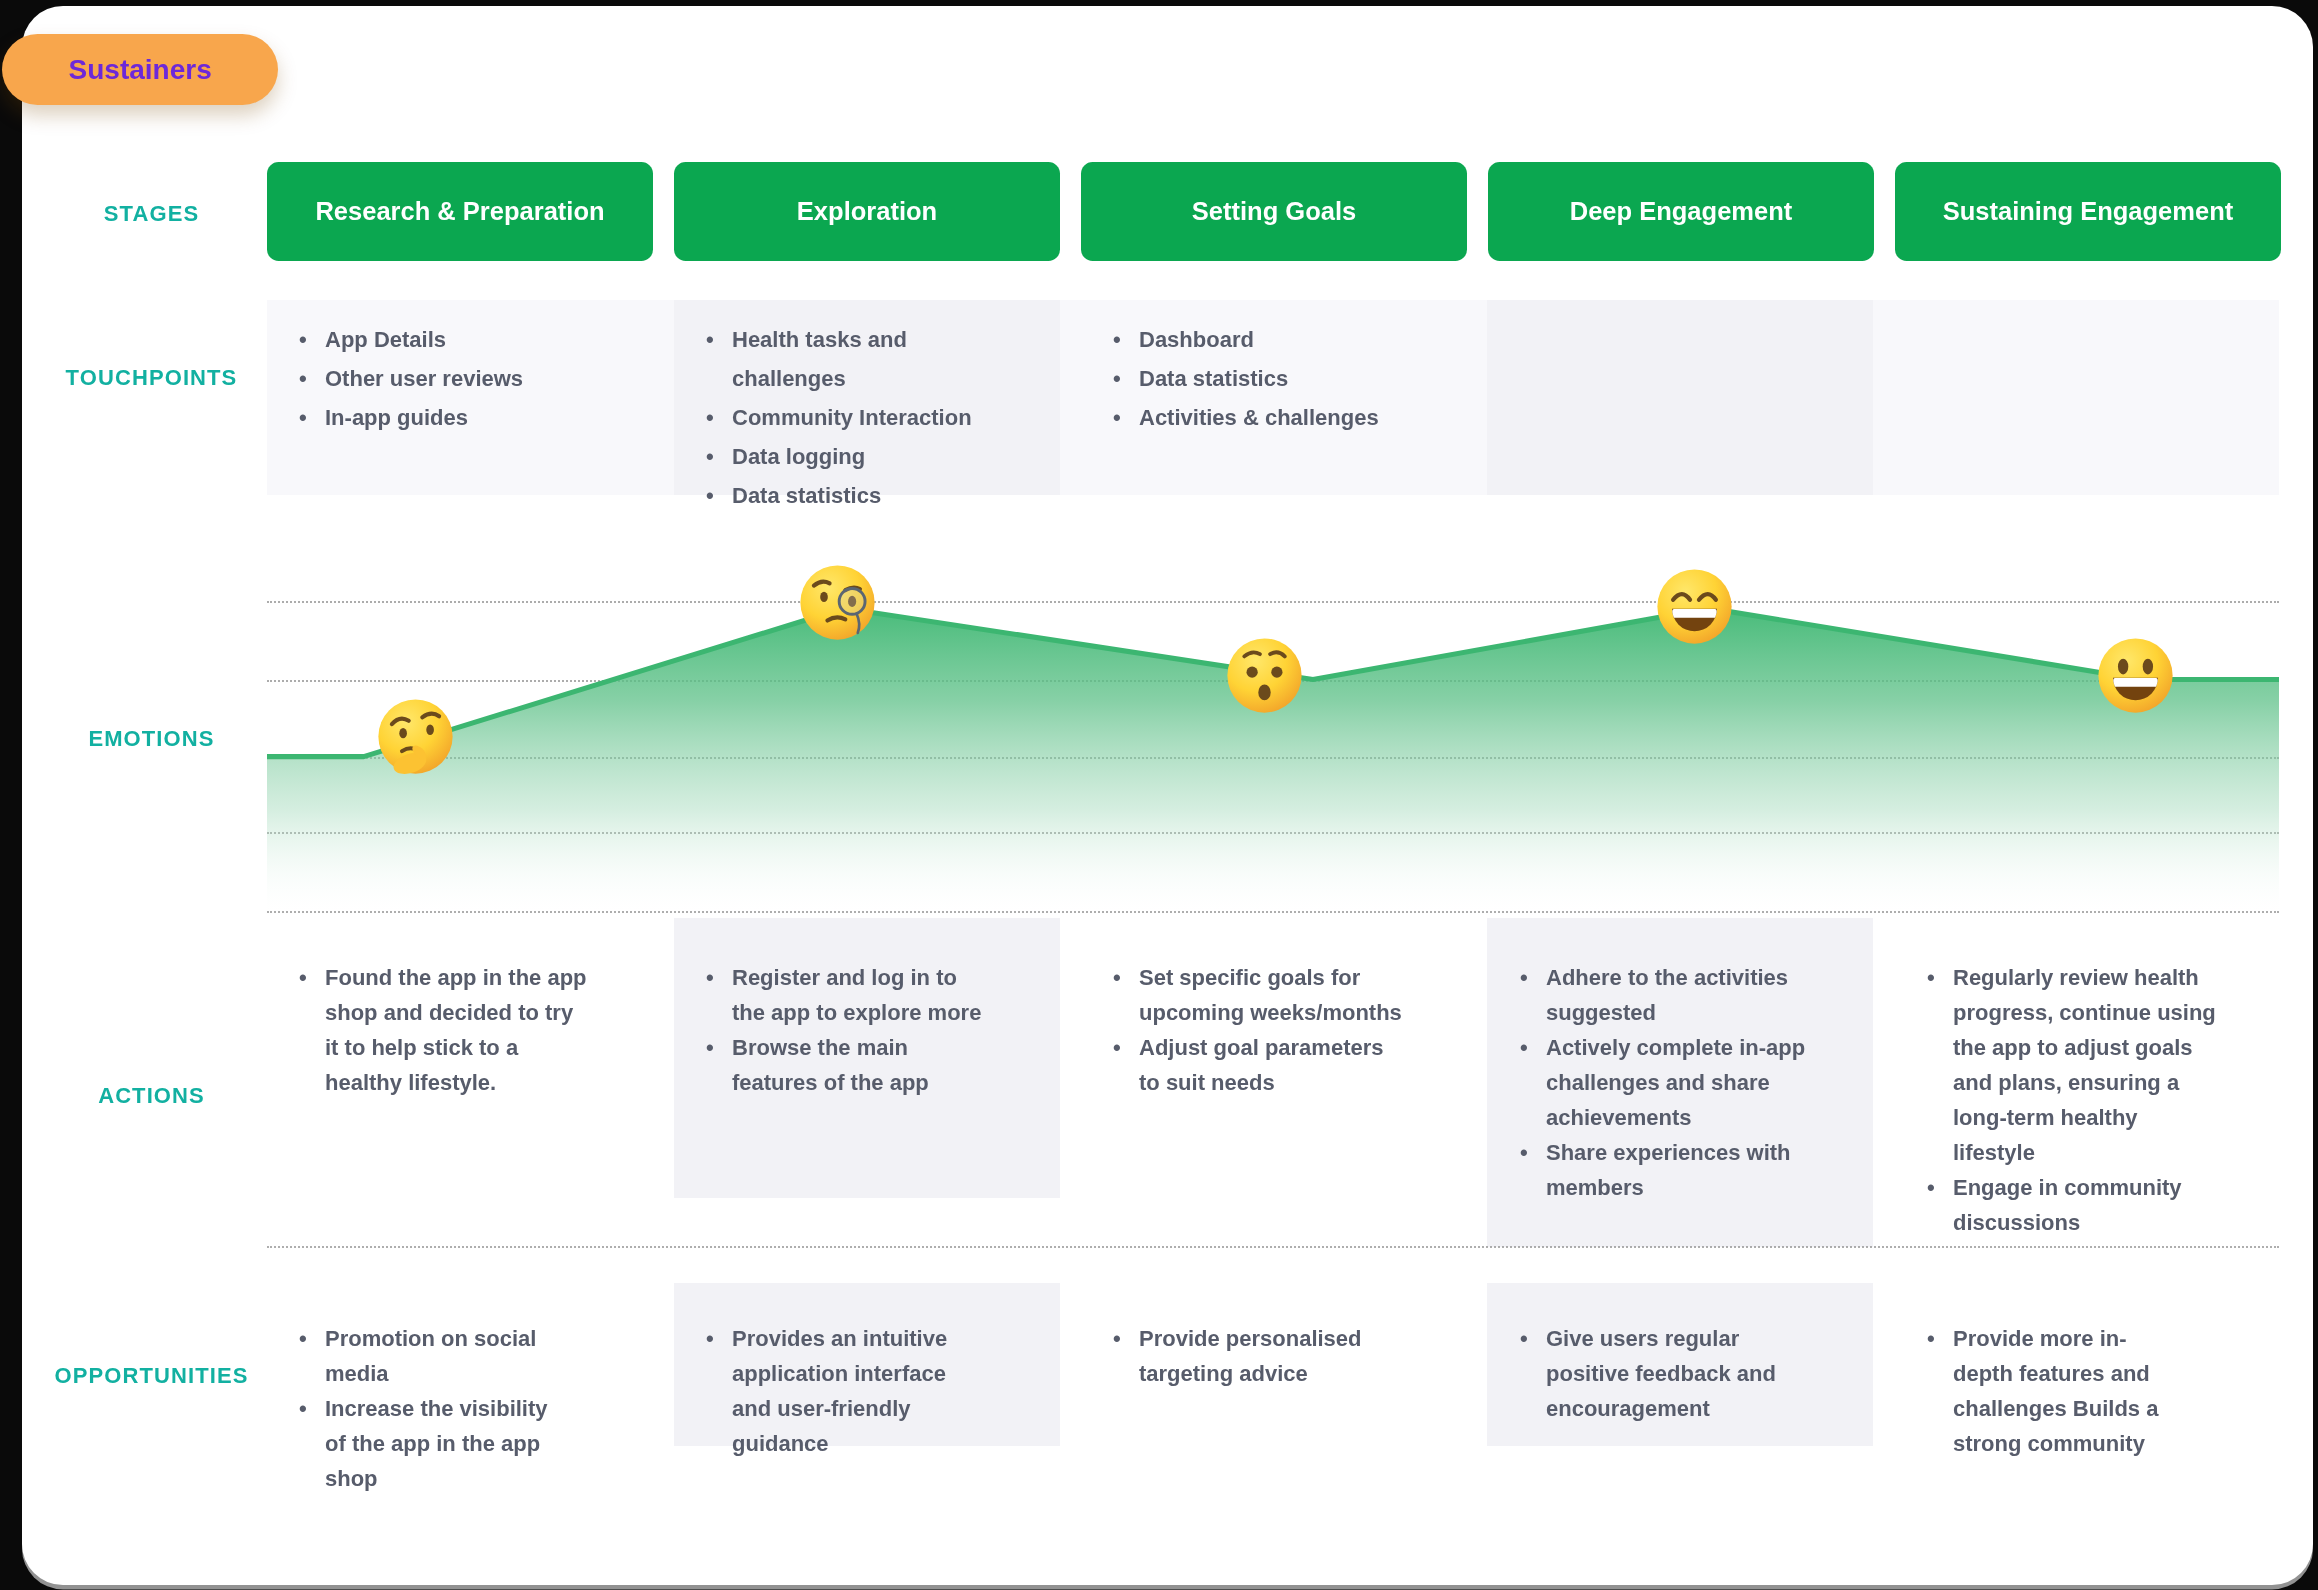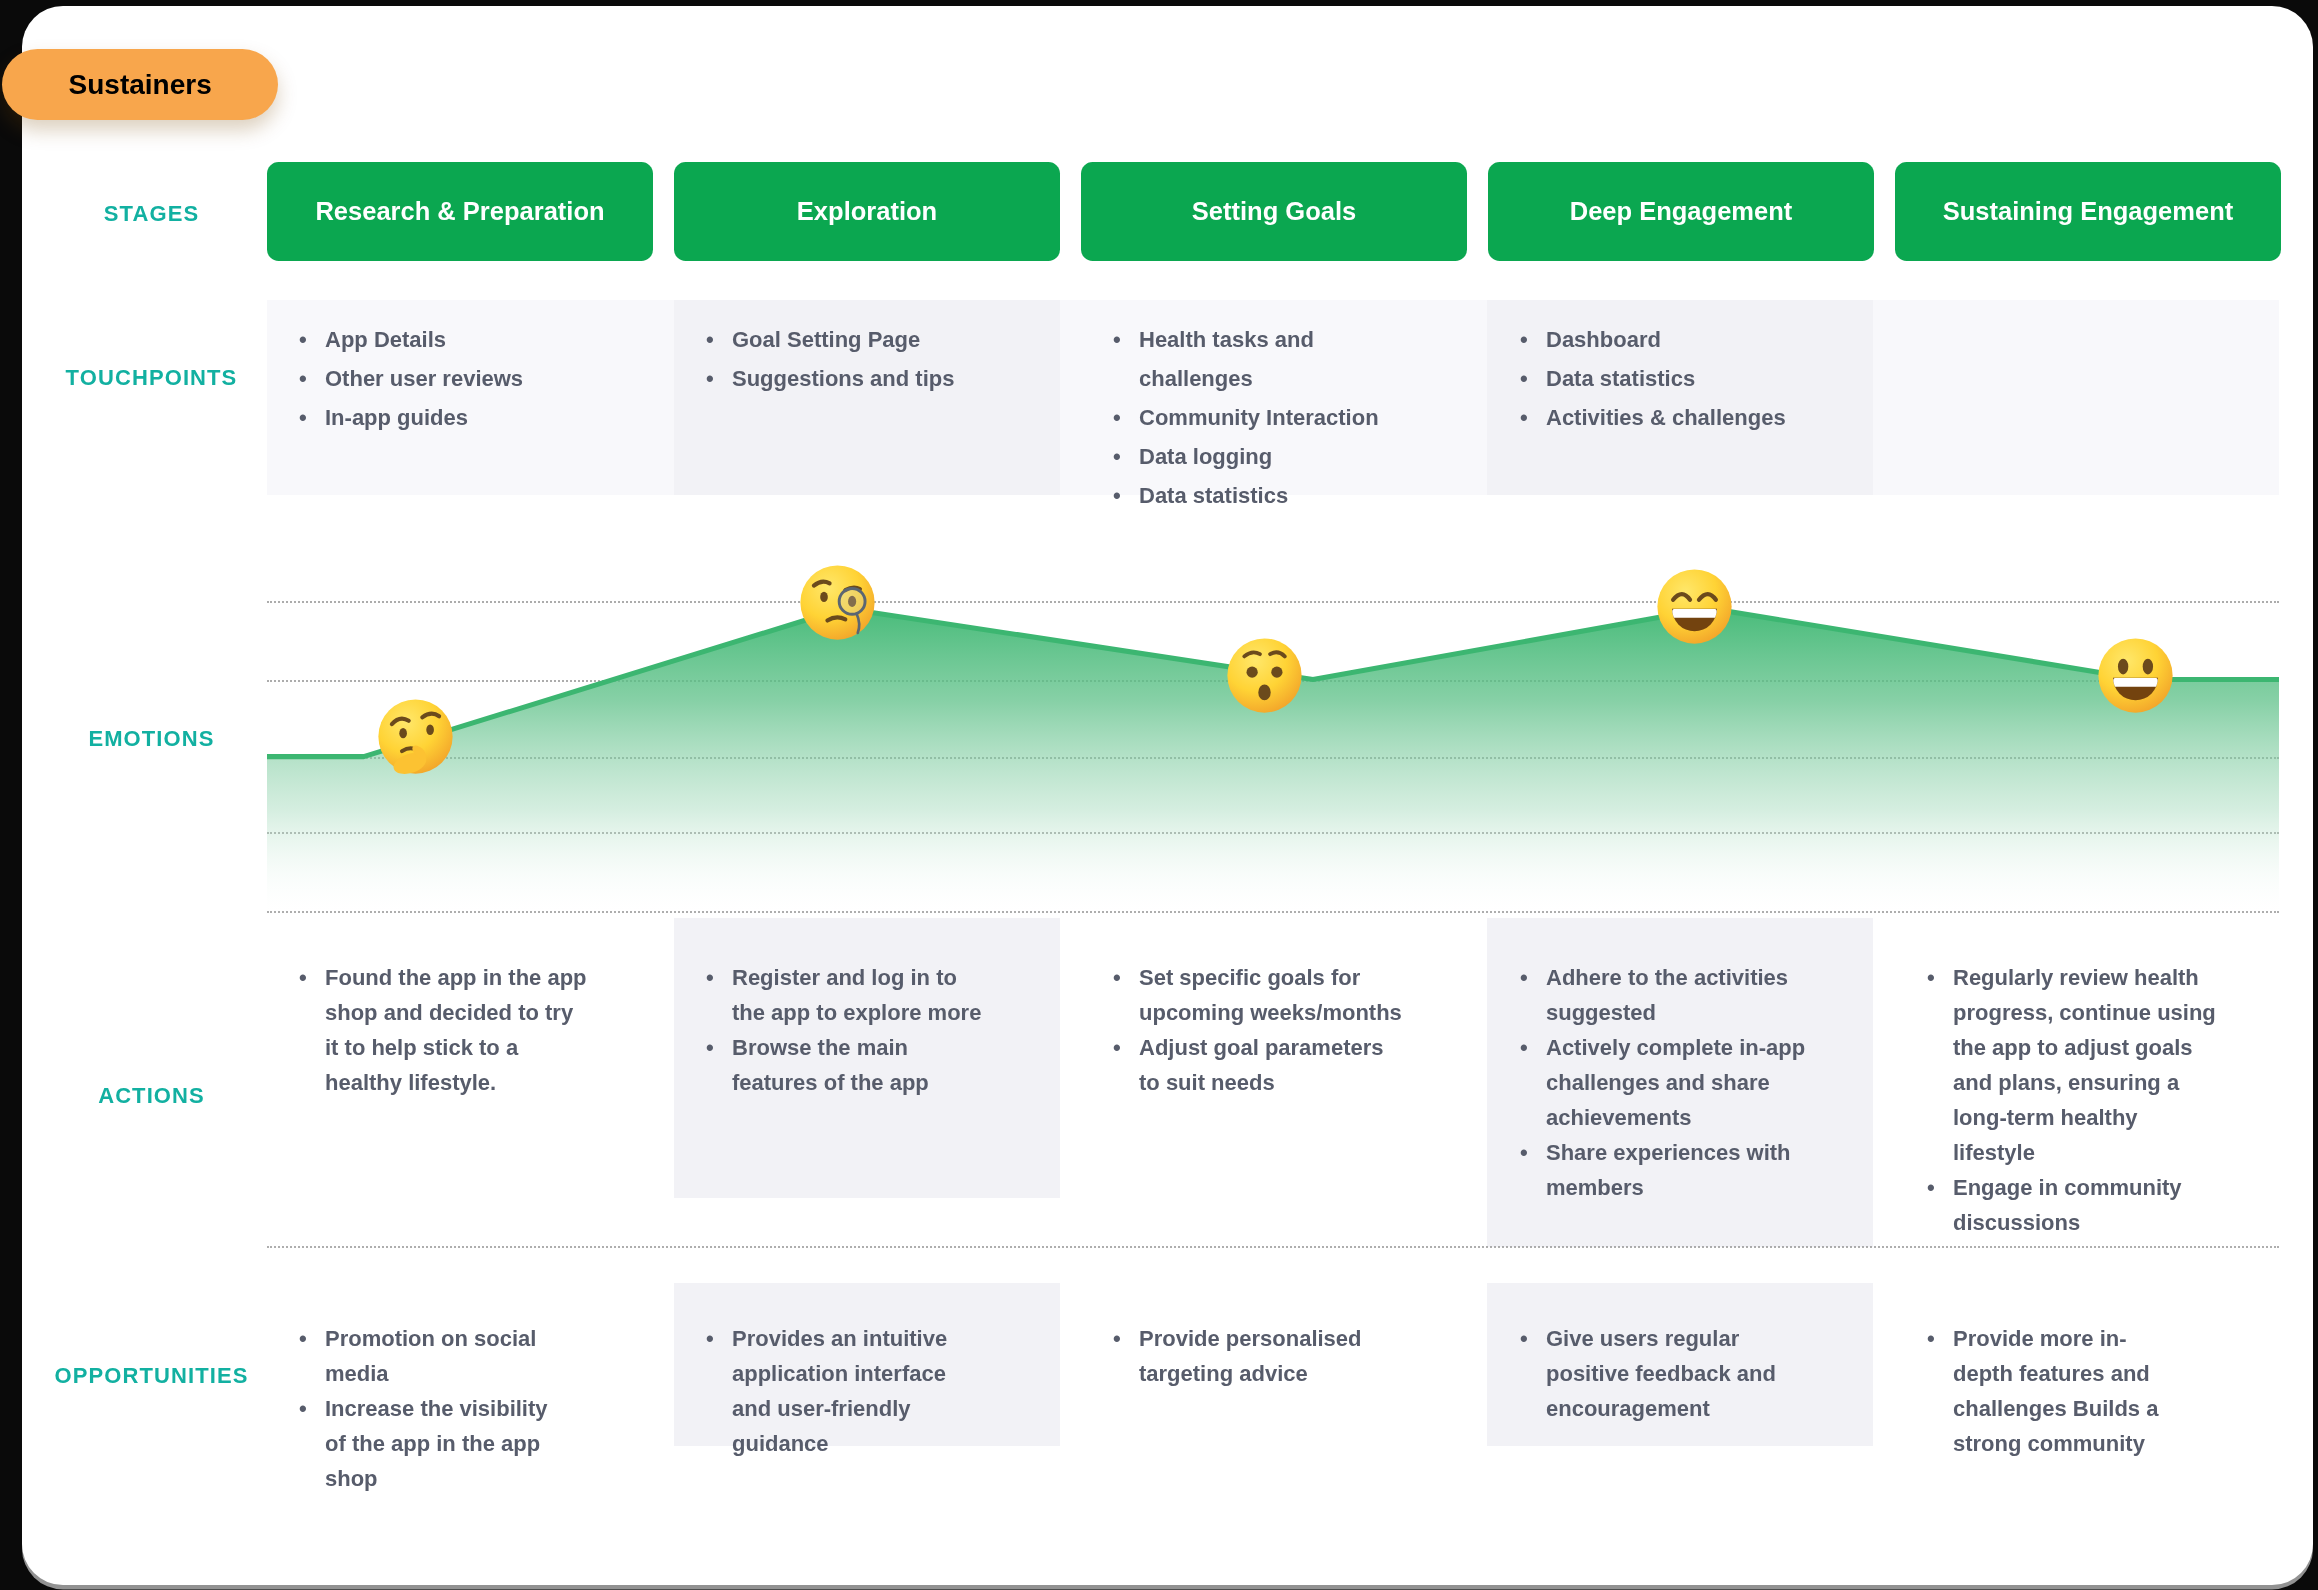--- a/index.html
+++ b/index.html
@@ -1,23 +1,23 @@
 <!DOCTYPE html>
 <html style="font-size:11.6px"><head>
 <meta charset="utf-8">
 <style>
   html,body{margin:0;padding:0;background:#000;}
   #stage{position:relative;width:2319px;height:1590px;background:#0a0a0a;overflow:hidden;
          font-family:"Liberation Sans","DejaVu Sans",sans-serif;}
   #canvas{position:absolute;left:22px;top:5.8px;width:2291px;height:1579px;background:#fff;
           border-radius:41px;box-shadow:0 4.4px 0 rgba(180,180,180,.8);}
   
-  .badge{position:absolute;left:2.2px;top:49px;width:276px;height:71px;border-radius:36px;
+  .badge{position:absolute;left:2.2px;top:34px;width:276px;height:71px;border-radius:36px;
          background:#F8A64C;display:flex;align-items:center;justify-content:center;
-         color:#000000;font-size:28px;font-weight:700;box-shadow:0 10.2px 19px rgba(120,70,0,.25);}
+         color:#6d28d9;font-size:28px;font-weight:700;box-shadow:0 10.2px 19px rgba(120,70,0,.25);}
   
   .rowlab{position:absolute;left:35px;width:233px;text-align:center;color:#12B0A1;
           font-size:22px;font-weight:700;letter-spacing:1.1px;}
   
   .cols{position:absolute;left:267px;width:2012px;display:grid;
         grid-template-columns:repeat(5,386px);column-gap:21px;}
   .stage-btn{height:99px;background:#0BA750;border-radius:11.6px;display:flex;align-items:center;
              justify-content:center;color:#fff;font-size:25.5px;font-weight:700;}
   
   .panel{position:absolute;background:#F2F2F6;}
@@ -60,24 +60,20 @@
   </div>
 
   <div class="strip" style="left:267px;top:300px;width:2012px;height:195px;"></div>
   <div class="panel" style="left:674px;top:300px;width:386px;height:195px;"></div>
   <div class="panel" style="left:1487px;top:300px;width:386px;height:195px;"></div>
   <div class="cols tp" style="top:300px;">
     <ul class="blist">
         <li>App Details</li>
         <li>Other user reviews</li>
         <li>In-app guides</li>
-      </ul>
-    <ul class="blist">
-        <li>Goal Setting Page</li>
-        <li>Suggestions and tips</li>
       </ul>
     <ul class="blist">
         <li>Health tasks and challenges</li>
         <li>Community Interaction</li>
         <li>Data logging</li>
         <li>Data statistics</li>
       </ul>
     <ul class="blist">
         <li>Dashboard</li>
         <li>Data statistics</li>

